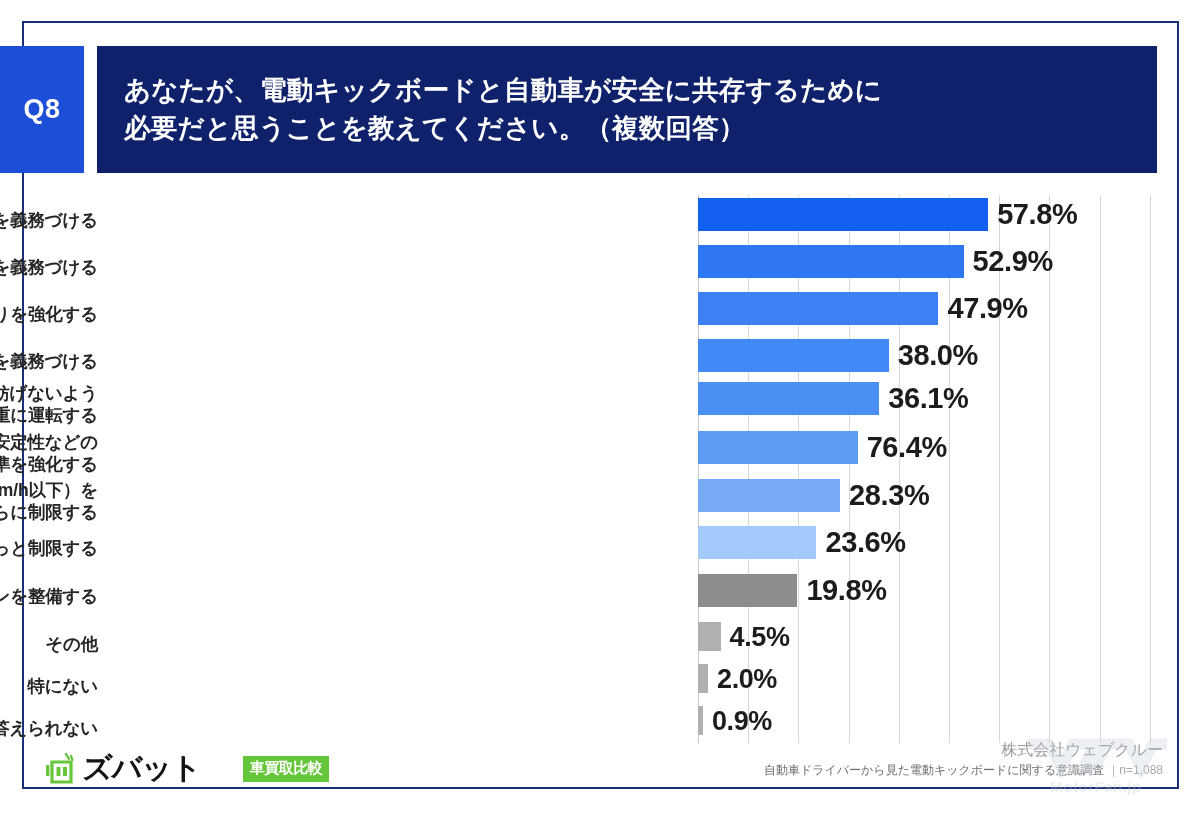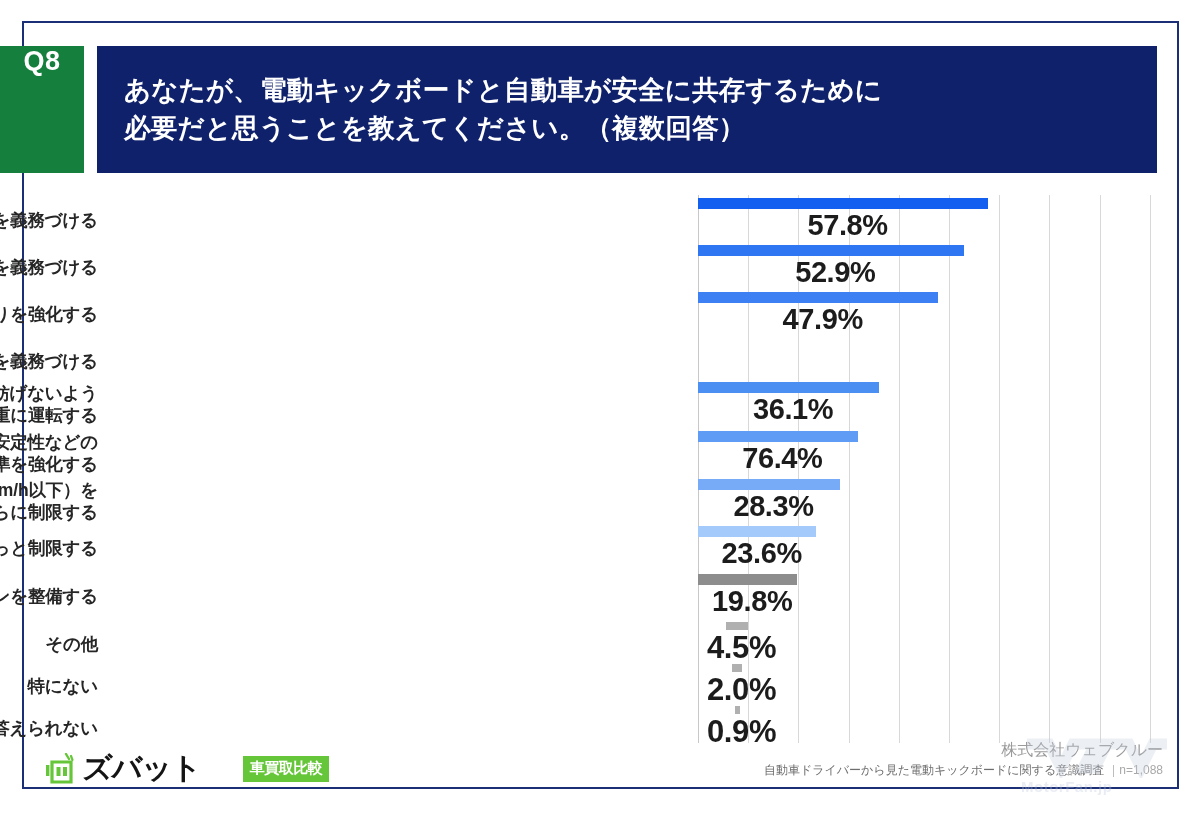--- a/index.html
+++ b/index.html
@@ -29,23 +29,23 @@
   
   #header {
     position: absolute;
     left: 0px; top: 46px;
     width: 1157px; height: 127px;
     display: flex;
     align-items: stretch;
   }
   #q-badge {
     width: 84px;
-    background: #15803d;
-    display: flex;
-    align-items: flex-start;
+    background: #1d4ed8;
+    display: flex;
+    align-items: center;
     justify-content: center;
     color: #ffffff;
     font-size: 27px;
     font-weight: bold;
     letter-spacing: 0.5px;
   }
   #q-gap { width: 13px; background: #ffffff; }
   #title-bar {
     flex: 1;
     background: #10216b;
@@ -104,37 +104,36 @@
     color: #262626;
     line-height: 1.28;
     letter-spacing: -0.2px;
     white-space: pre-line;
   }
   .bar-wrap {
     position: absolute;
     left: 676px;
     height: 100%;
     display: flex;
-    align-items: center;
-    flex-direction: column;
+    align-items: flex-start;
   }
   .bar {
     height: 33px;
     border-radius: 0;
   }
   .bar-value {
     font-size: 29px;
     font-weight: bold;
     color: #1c1c1c;
     margin-left: 9px;
     letter-spacing: -0.4px;
     white-space: nowrap;
   }
   .row.small .bar { height: 29px; }
-  .row.small .bar-value { font-size: 31px; }
+  .row.small .bar-value { font-size: 27px; }
 
   
   #footer {
     position: absolute;
     left: 22px; top: 740px;
     width: 1157px; height: 49px;
   }
   #logo {
     position: absolute;
     left: 22px; top: 8px;
@@ -177,21 +176,21 @@
     position: absolute;
     right: 8px; bottom: -6px;
     opacity: 0.30;
     pointer-events: none;
   }
   #watermark-text {
     font-size: 15px;
     font-weight: bold;
     color: #b9c4da;
     letter-spacing: 0.5px;
-    text-align: left;
+    text-align: center;
     margin-top: -4px;
   }
 </style>
 </head>
 <body>
 
 <div id="slide">
 
   <div id="frame"></div>
 
@@ -236,20 +235,24 @@
         </div>
         <div class="row" style="top: 102px; height: 44px;">
           <div class="row-label">交通違反をする電動キックボードへの取り締まりを強化する</div>
           <div class="bar-wrap">
             <div class="bar" style="width: 240.458px; background: rgb(61, 128, 244);"></div>
             <div class="bar-value">47.9%</div>
           </div>
         </div>
         <div class="row" style="top: 149px; height: 44px;">
           <div class="row-label">電動キックボードに反射材やライトの装着を義務づける</div>
+          <div class="bar-wrap">
+            <div class="bar" style="width: 190.76px; background: rgb(66, 136, 246);"></div>
+            <div class="bar-value">38.0%</div>
+          </div>
         </div>
         <div class="row" style="top: 192px; height: 44px;">
           <div class="row-label">電動キックボードの利用者が、車の流れを妨げないよう
 慎重に運転する</div>
           <div class="bar-wrap">
             <div class="bar" style="width: 181.222px; background: rgb(75, 143, 242);"></div>
             <div class="bar-value">36.1%</div>
           </div>
         </div>
         <div class="row" style="top: 241px; height: 44px;">

